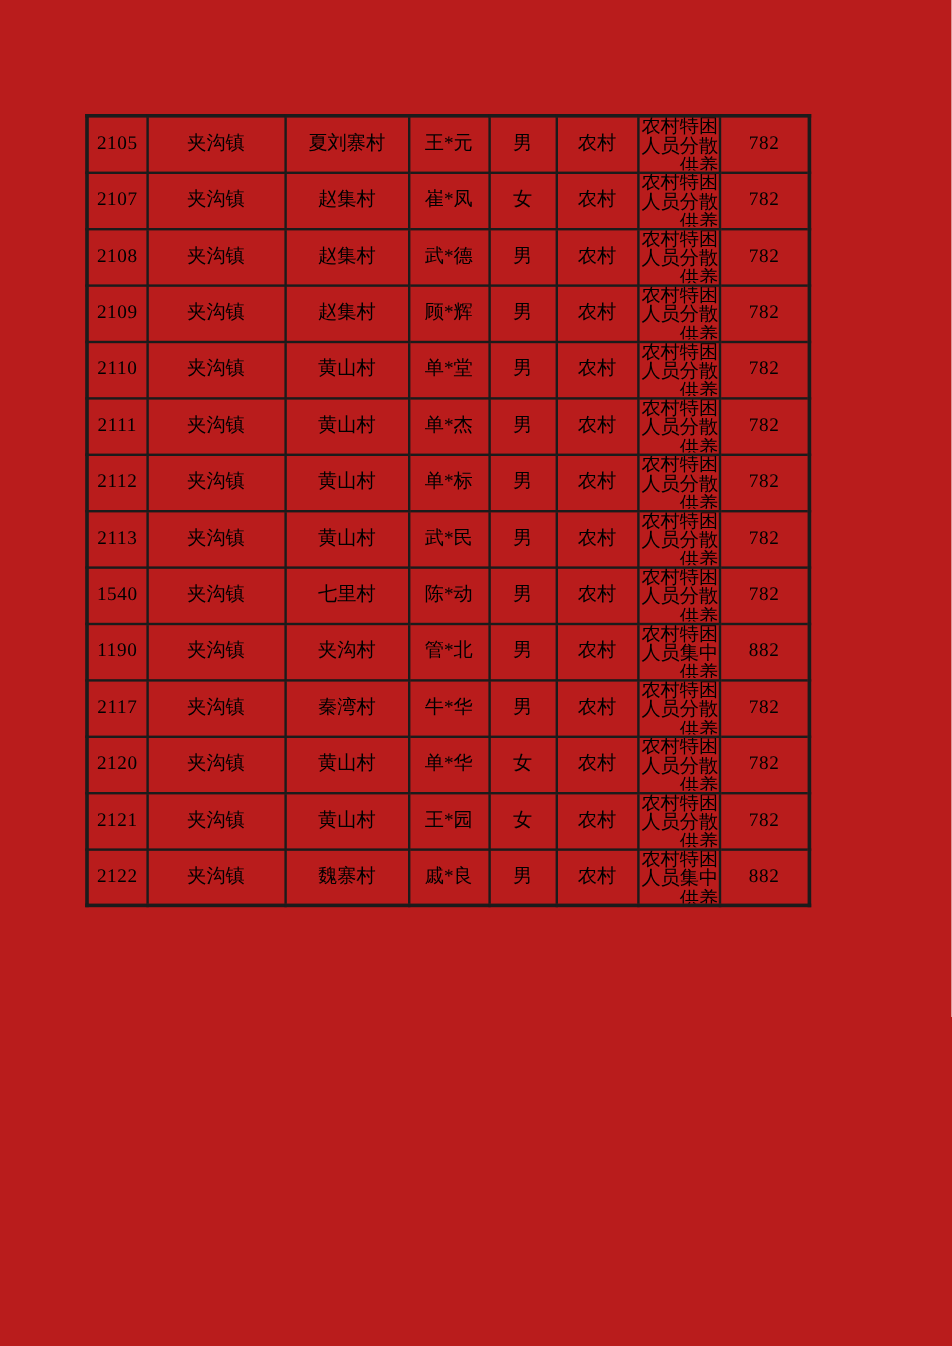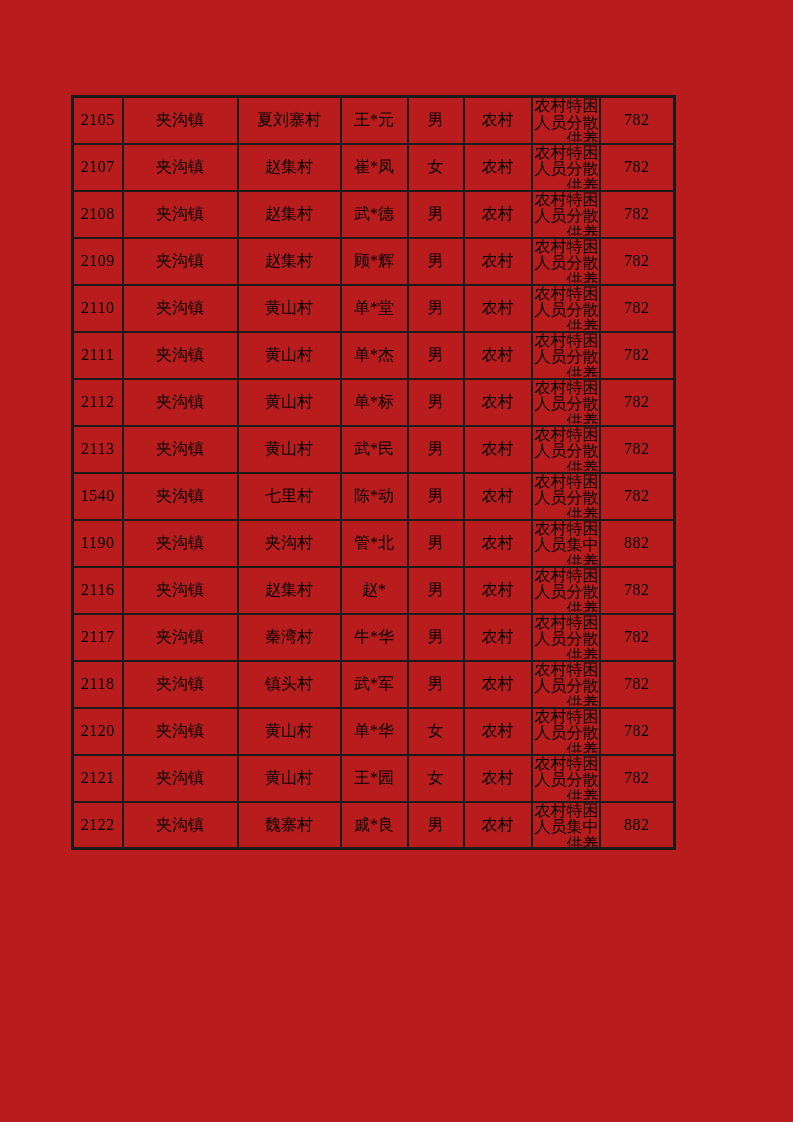--- a/index.html
+++ b/index.html
@@ -191,48 +191,24 @@
     <td>夹沟村</td>
     <td>管*北</td>
     <td>男</td>
     <td>农村</td>
     <td class="cat-td">
       <div class="cat">农村特困人员集中供养</div>
     </td>
     <td class="num">882</td>
   </tr>
         <tr>
-    <td class="num">2116</td>
-    <td>夹沟镇</td>
-    <td>赵集村</td>
-    <td>赵*</td>
-    <td>男</td>
-    <td>农村</td>
-    <td class="cat-td">
-      <div class="cat">农村特困人员分散供养</div>
-    </td>
-    <td class="num">782</td>
-  </tr>
-        <tr>
     <td class="num">2117</td>
     <td>夹沟镇</td>
     <td>秦湾村</td>
     <td>牛*华</td>
-    <td>男</td>
-    <td>农村</td>
-    <td class="cat-td">
-      <div class="cat">农村特困人员分散供养</div>
-    </td>
-    <td class="num">782</td>
-  </tr>
-        <tr>
-    <td class="num">2118</td>
-    <td>夹沟镇</td>
-    <td>镇头村</td>
-    <td>武*军</td>
     <td>男</td>
     <td>农村</td>
     <td class="cat-td">
       <div class="cat">农村特困人员分散供养</div>
     </td>
     <td class="num">782</td>
   </tr>
         <tr>
     <td class="num">2120</td>
     <td>夹沟镇</td>

